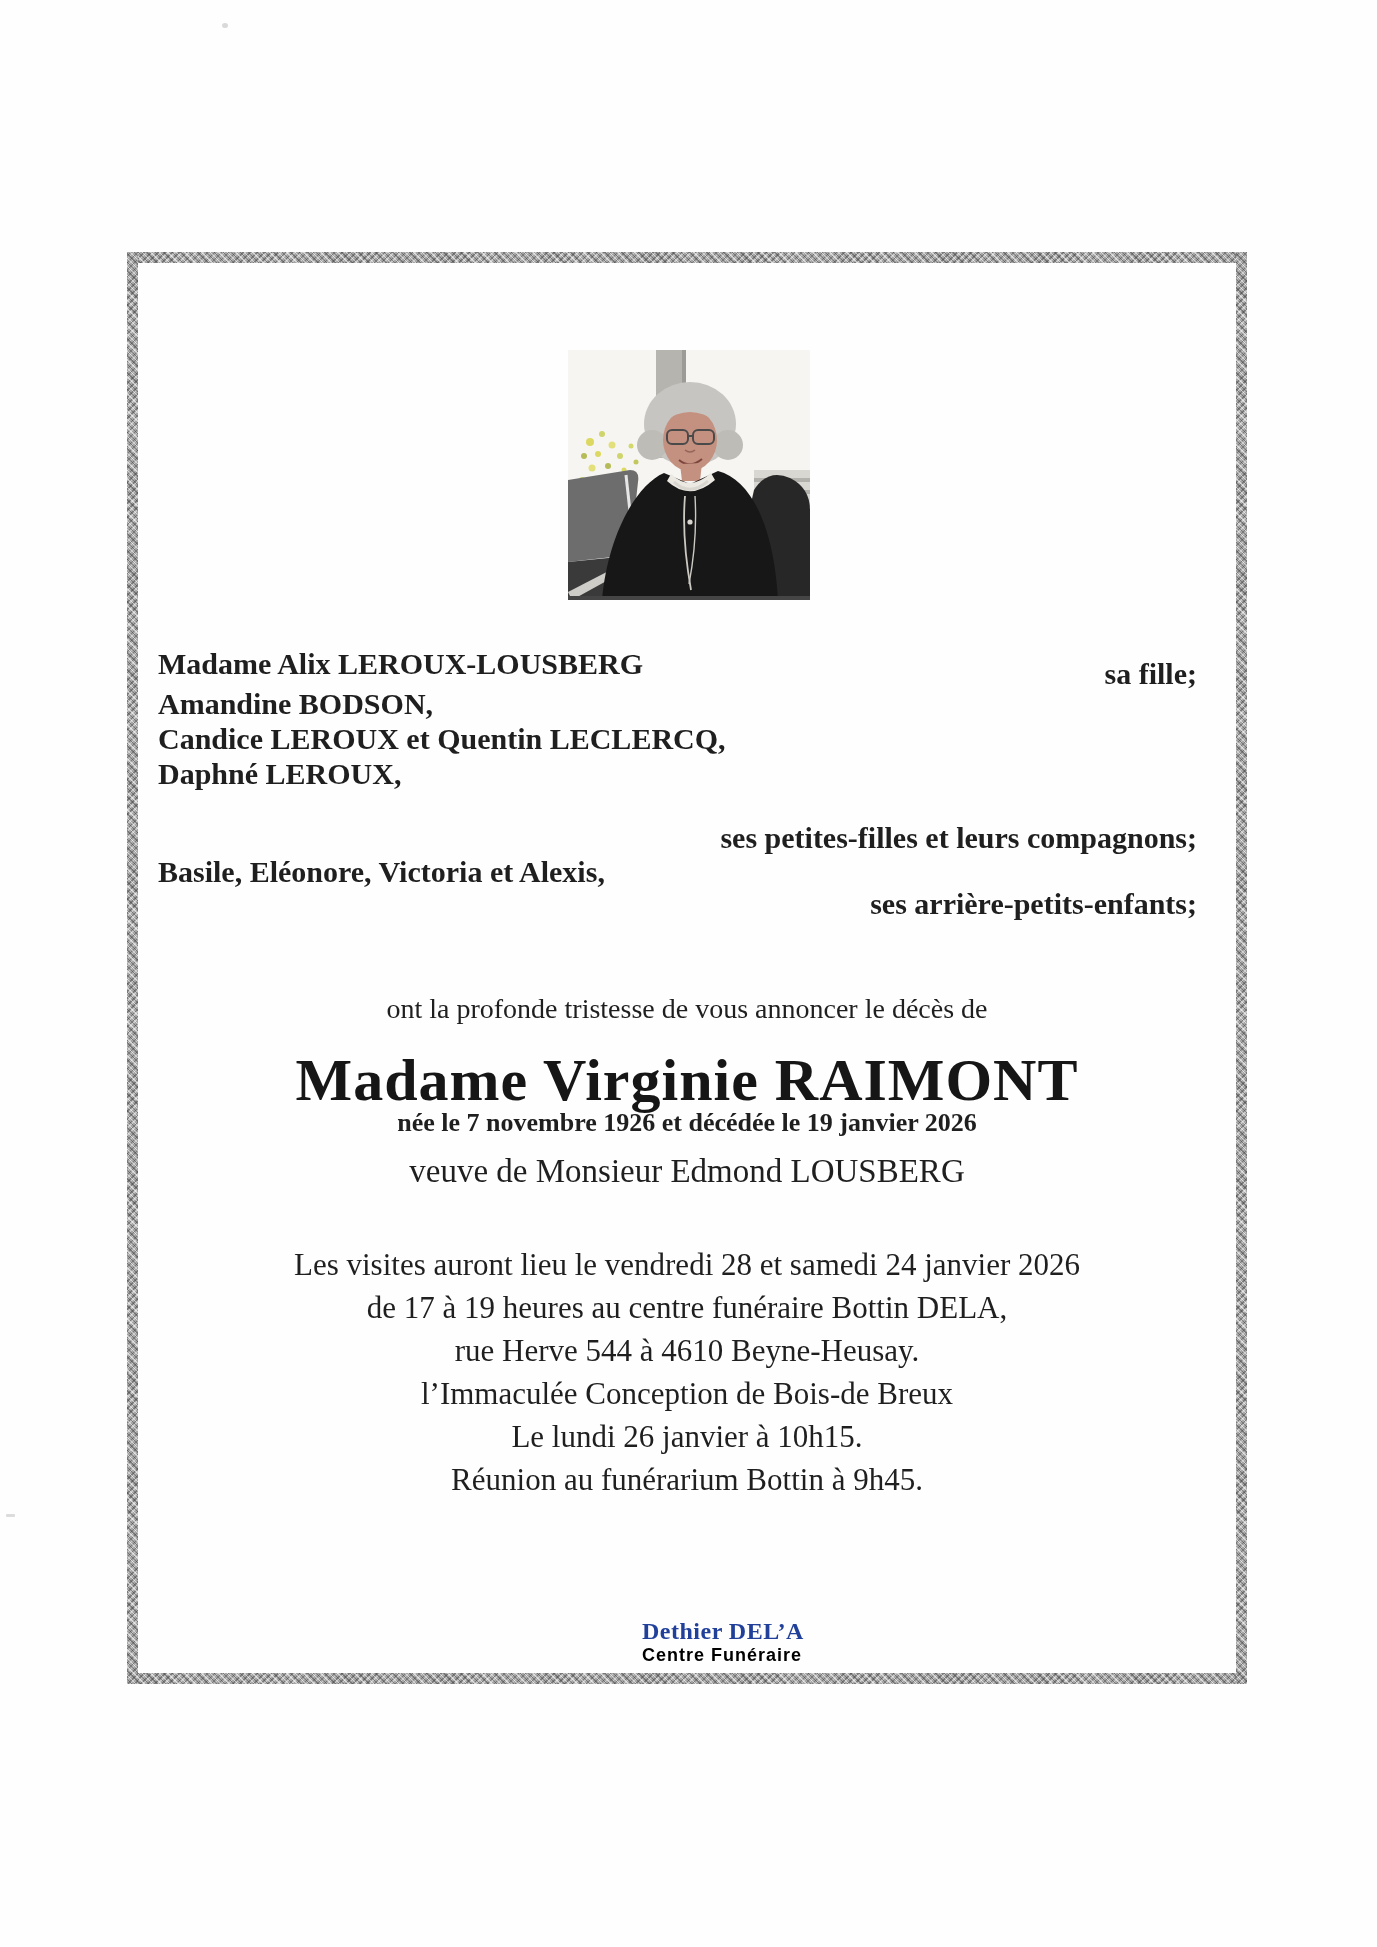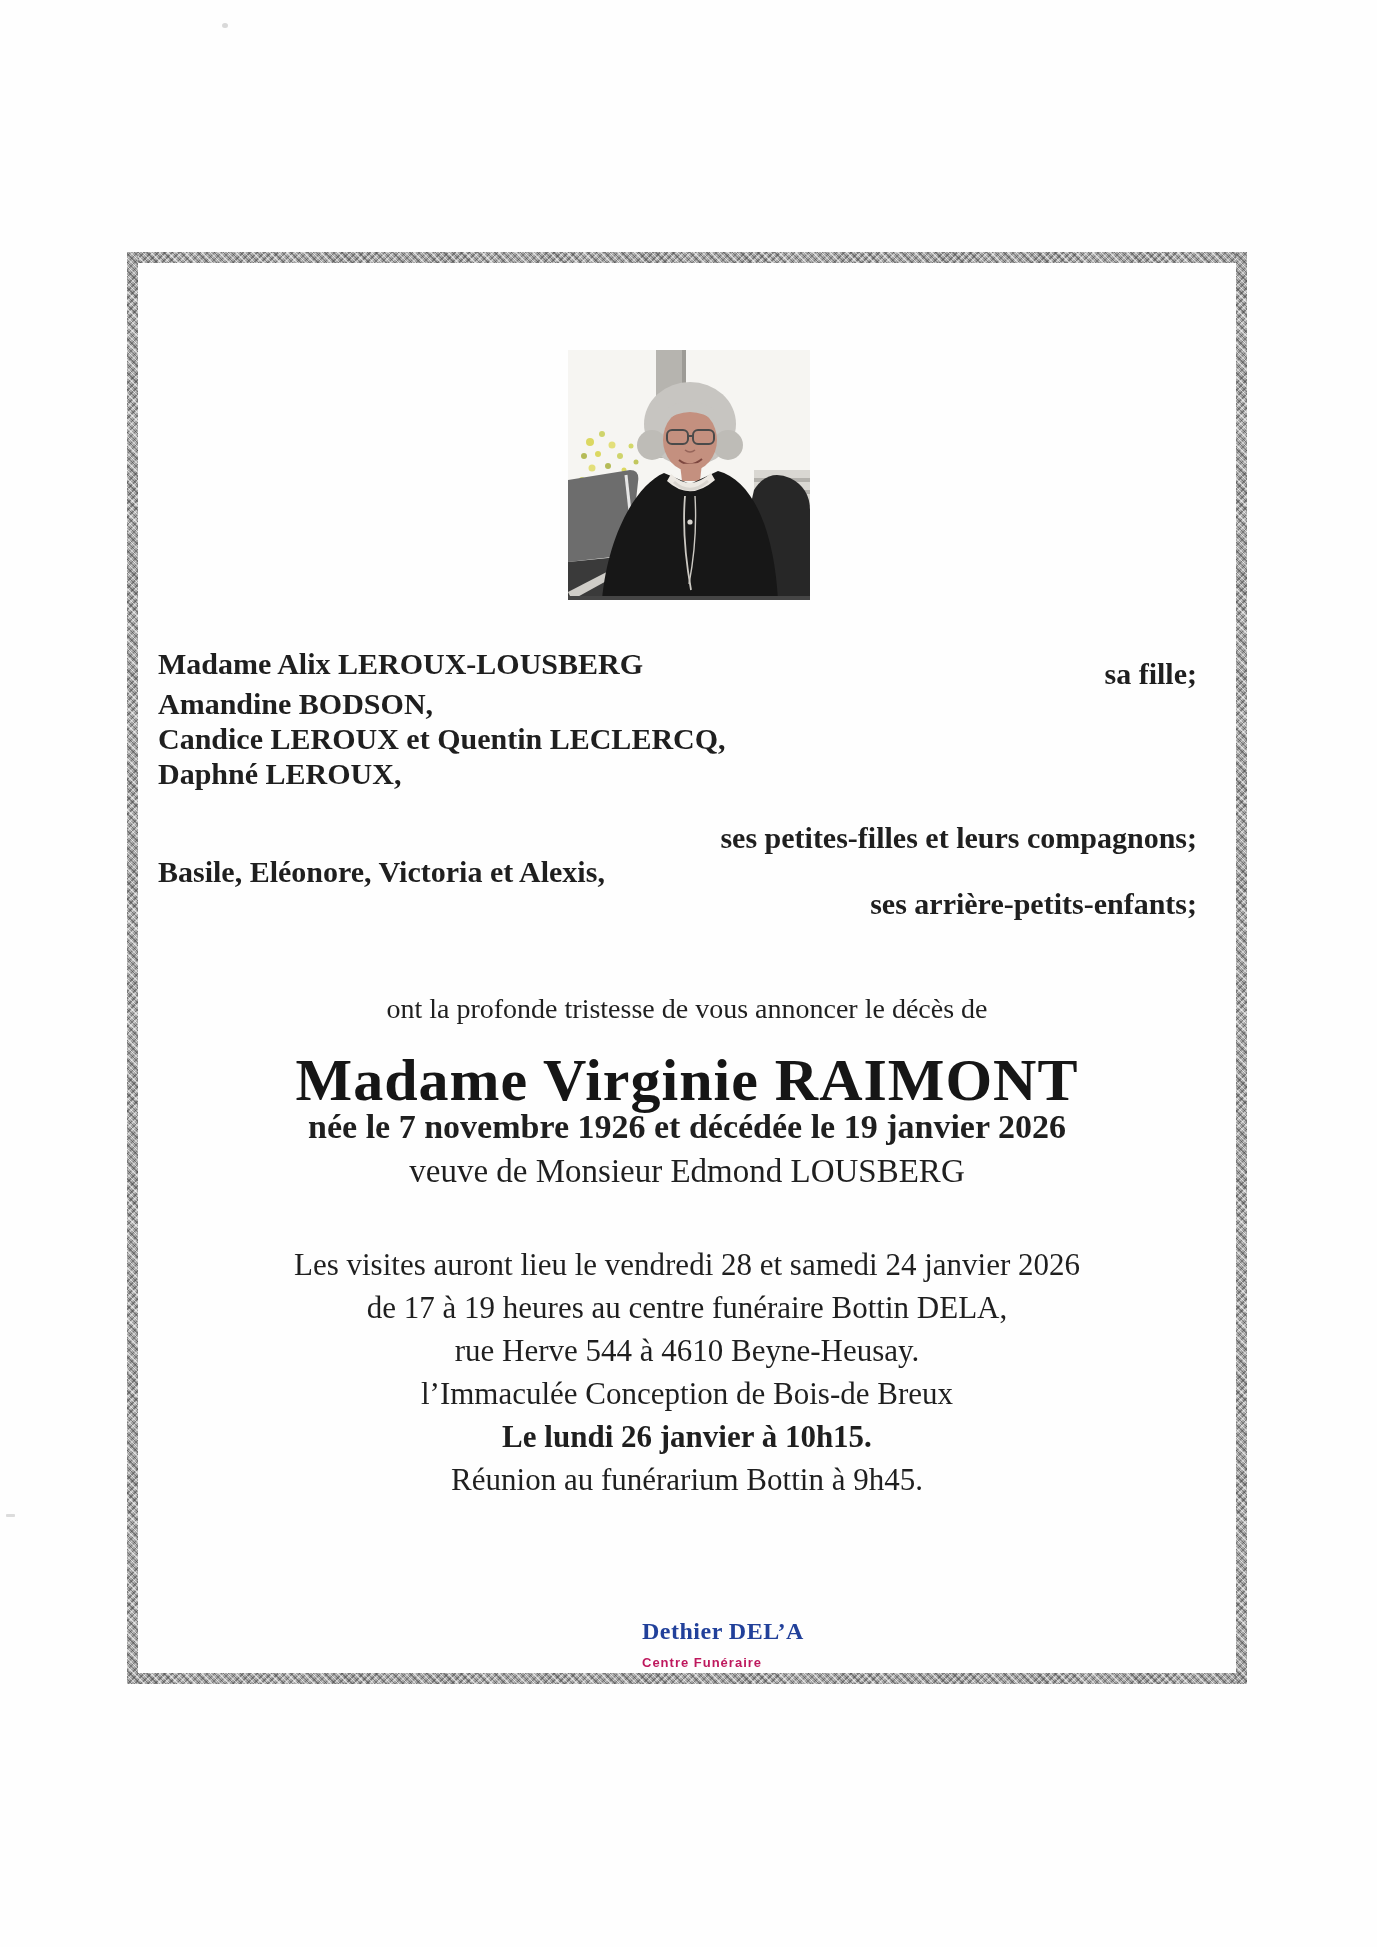--- a/index.html
+++ b/index.html
@@ -47,37 +47,37 @@
   .daughter{top:646px;}
   .rel-daughter{top:656px;}
   .grandkids{top:686px;}
   .rel-grandkids{top:820px;}
   .greatgrand{top:854px;}
   .rel-greatgrand{top:886px;}
 
   .center-block{position:absolute;left:137px;width:1100px;text-align:center;}
   .intro{top:993px;font-size:28px;}
   .deceased{top:1046px;font-size:60px;font-weight:bold;letter-spacing:1px;color:#161616;}
-  .life-dates{top:1108px;font-size:34px;font-weight:bold;}
+  .life-dates{top:1108px;font-size:26px;font-weight:bold;}
   .widow{top:1153px;font-size:33px;}
 
   .ceremony{top:1243px;font-size:31px;line-height:43px;}
-  .ceremony .bold{font-weight:bold;}
+  .ceremony .bold{font-weight:normal;}
 
   
   .logo{position:absolute;left:642px;top:1618px;}
   .logo .name{
     font-family:"Liberation Serif", serif;
     font-weight:bold;font-size:24px;letter-spacing:.5px;
     color:#21409a;line-height:26px;
   }
   .logo .subtitle{
     font-family:"Liberation Sans", sans-serif;
-    font-weight:bold;font-size:13px;letter-spacing:1px;
-    color:#be185d;line-height:18px;margin-top:10px;
+    font-weight:bold;font-size:18px;letter-spacing:1px;
+    color:#000000;line-height:18px;margin-top:2px;
   }
 </style>
 </head>
 <body>
 
 <div class="page">
 
   <div class="speck s1"></div>
   <div class="speck s2"></div>
 

